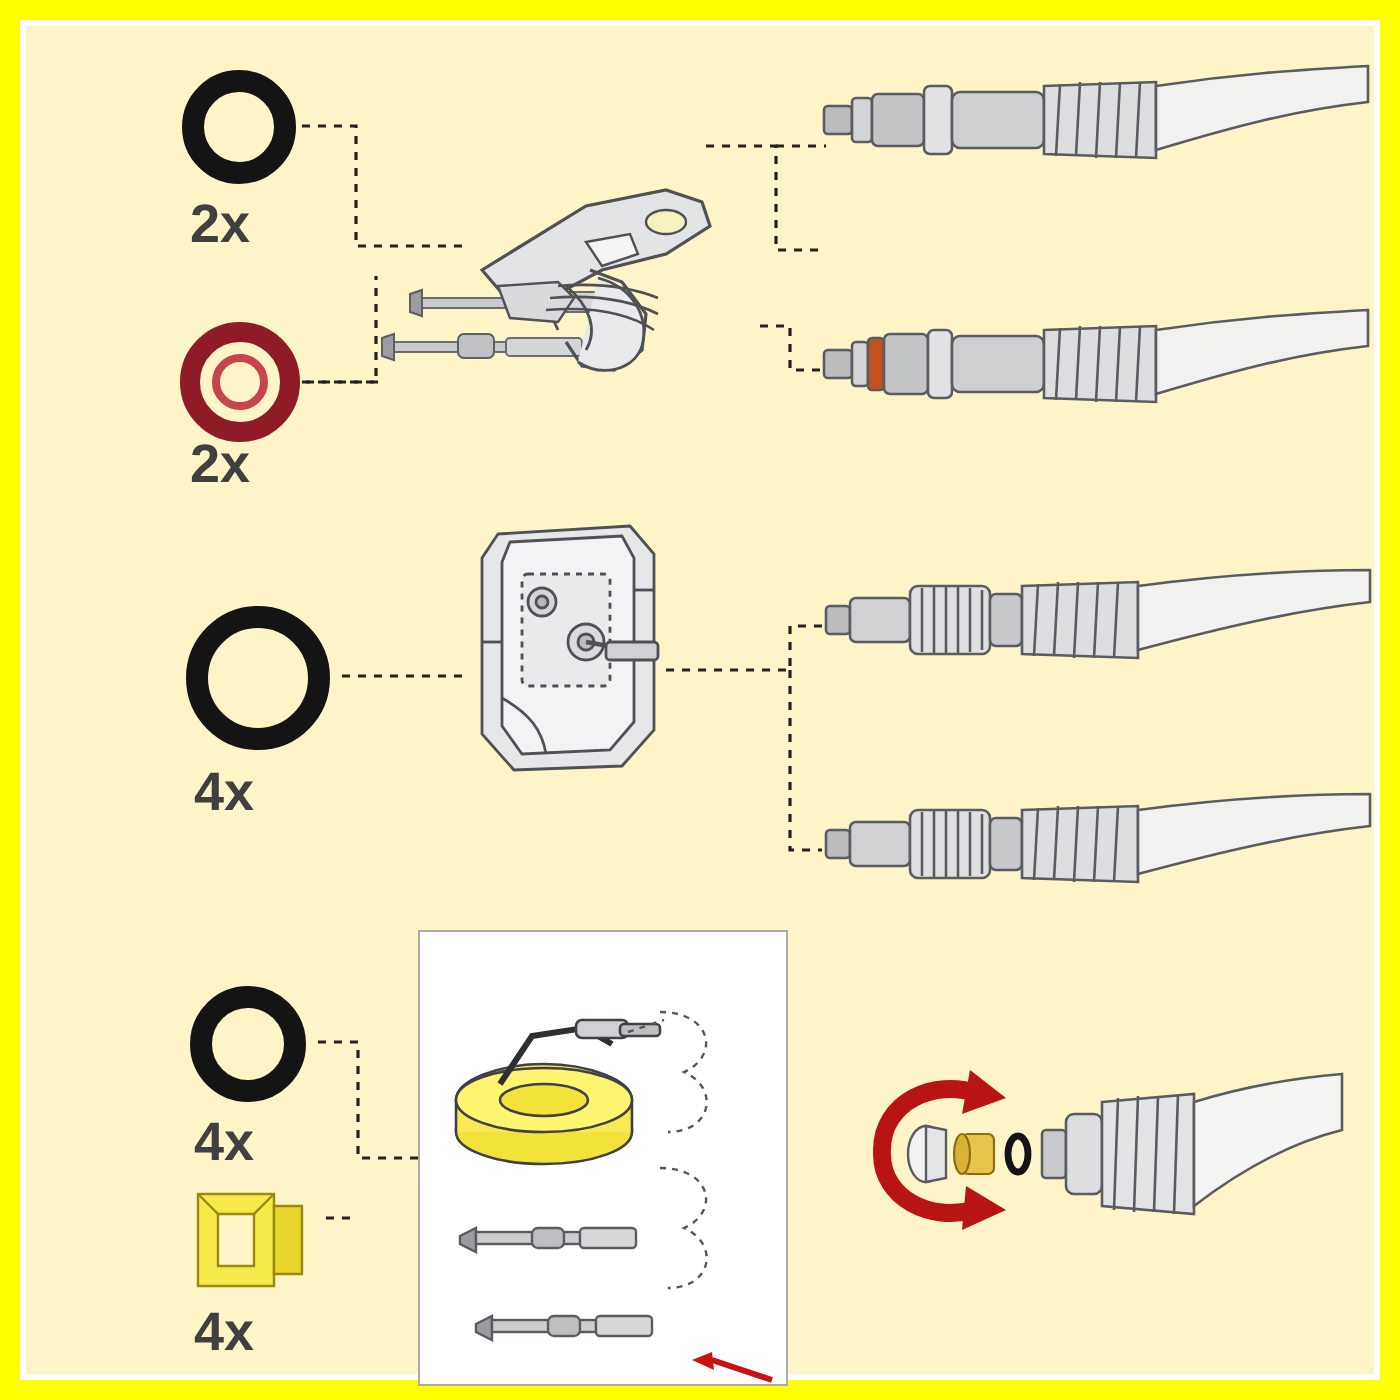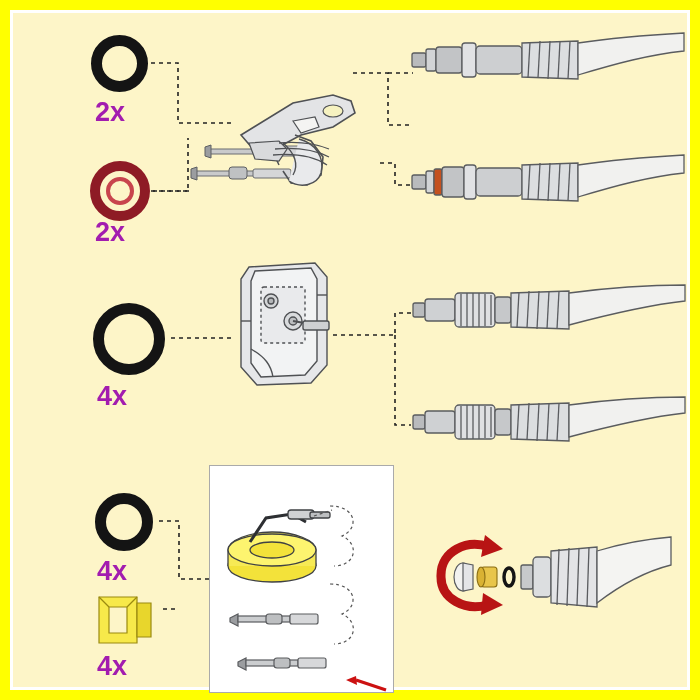--- a/index.html
+++ b/index.html
@@ -19,21 +19,21 @@
     position:absolute;
     left:10px;top:10px;right:10px;bottom:10px;
     background:#fdf5c8;
     border:3px solid #ffffff;
     box-sizing:border-box;
   }
   .abs{position:absolute;}
   .qty{
     font-weight:bold;
     font-size:27px;
-    color:#a21caf;
+    color:#404040;
     letter-spacing:0px;
     line-height:1;
   }
   .ring-black{
     border-radius:50%;
     border:11px solid #141414;
     box-sizing:border-box;
     background:transparent;
   }
   .ring-red{

